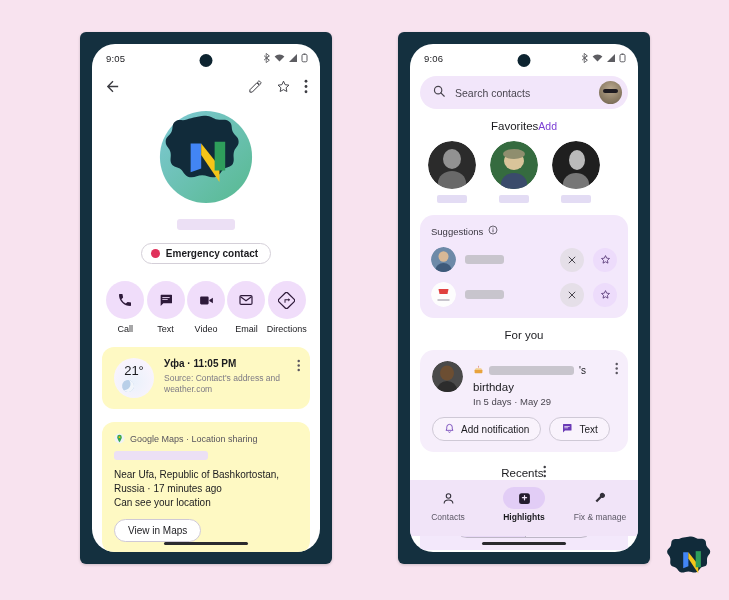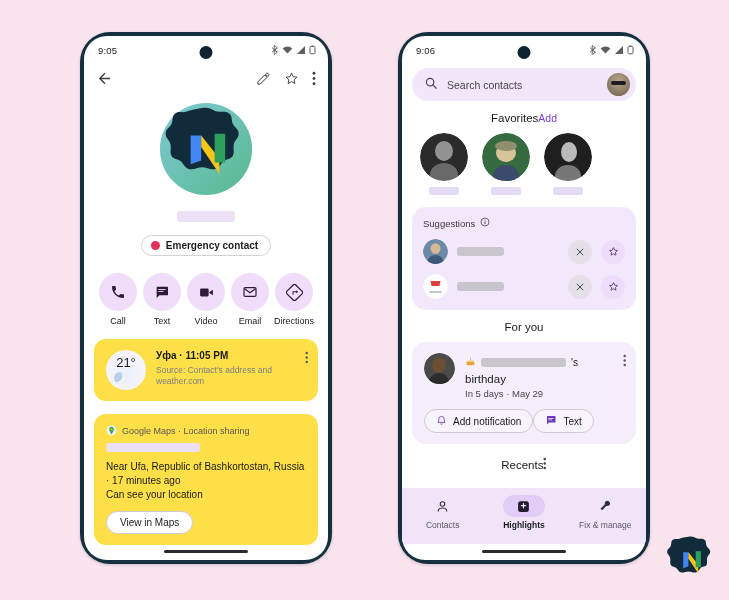--- a/index.html
+++ b/index.html
@@ -8,22 +8,22 @@
     background: #f8e3ef;
     font-family: "Liberation Sans", sans-serif;
     overflow: hidden;
   }
   .stage { position: relative; width: 729px; height: 600px; background: #f8e3ef; }
 
   
   .phone {
     position: absolute;
     background: #14303f;
-    border-radius: 30px;
-    padding: 4px;
+    border-radius: 6px;
+    padding: 12px;
     box-shadow: 0 1px 3px rgba(0,0,0,.18);
   }
   #phone-left  { left: 80px;  top: 32px; width: 252px; height: 532px; }
   #phone-right { left: 398px; top: 32px; width: 252px; height: 532px; }
   .screen {
     position: relative;
     width: 100%; height: 100%;
     background: #ffffff;
     border-radius: 23px;
     overflow: hidden;
@@ -87,21 +87,21 @@
   .action .circle {
     width: 38px; height: 38px; border-radius: 50%;
     background: #f0ddfa; margin: 0 auto;
     display: flex; align-items: center; justify-content: center;
     color: #2e1a3a;
   }
   .action .lbl { margin-top: 5px; font-size: 9px; color: #1b1b1f; }
 
   .card {
     margin: 13px 10px 0 10px;
-    background: #fde047; border-radius: 12px;
+    background: #fef9c3; border-radius: 12px;
     padding: 11px 12px;
     position: relative;
   }
   .wcard-row { display: flex; gap: 10px; align-items: flex-start; }
   .wtemp {
     width: 40px; height: 40px; flex: 0 0 40px;
     border-radius: 50%;
     background: radial-gradient(circle at 50% 60%, #eaf1fb 0%, #f9f4fd 72%);
     position: relative;
     display:flex; align-items:flex-start; justify-content:center;
@@ -181,21 +181,21 @@
     margin: 9px 10px 0 10px; background: #f6eefb;
     border-radius: 14px; padding: 11px 12px; position: relative;
   }
   .fy-row { display: flex; gap: 10px; }
   .fy-pic { width: 31px; height: 31px; border-radius: 50%; flex: 0 0 31px; overflow: hidden; }
   .fy-line1 { display: flex; align-items: center; gap: 5px; }
   .fy-bar { width: 85px; height: 9px; border-radius: 3px; background: #c8c5cd; }
   .fy-s { font-size: 10px; color: #1b1b1f; }
   .fy-bday { font-size: 11.5px; color: #1b1b1f; margin-top: 2px; }
   .fy-when { font-size: 9.5px; color: #49454f; margin-top: 3px; }
-  .fy-btns { display: flex; gap: 0; margin-top: 10px; }
+  .fy-btns { display: flex; gap: 8px; margin-top: 10px; }
   .fy-btn {
     display: flex; align-items: center; gap: 6px;
     border: 1px solid #cfc9d6; border-radius: 13px;
     padding: 4px 11px; font-size: 10px; color: #1b1b1f;
     background: #f9f3fc; cursor: pointer;
   }
 
   .recents-card {
     position: absolute; left: 10px; right: 10px; top: 456px;
     background: #f3e8fb; border-radius: 14px 14px 0 0;

